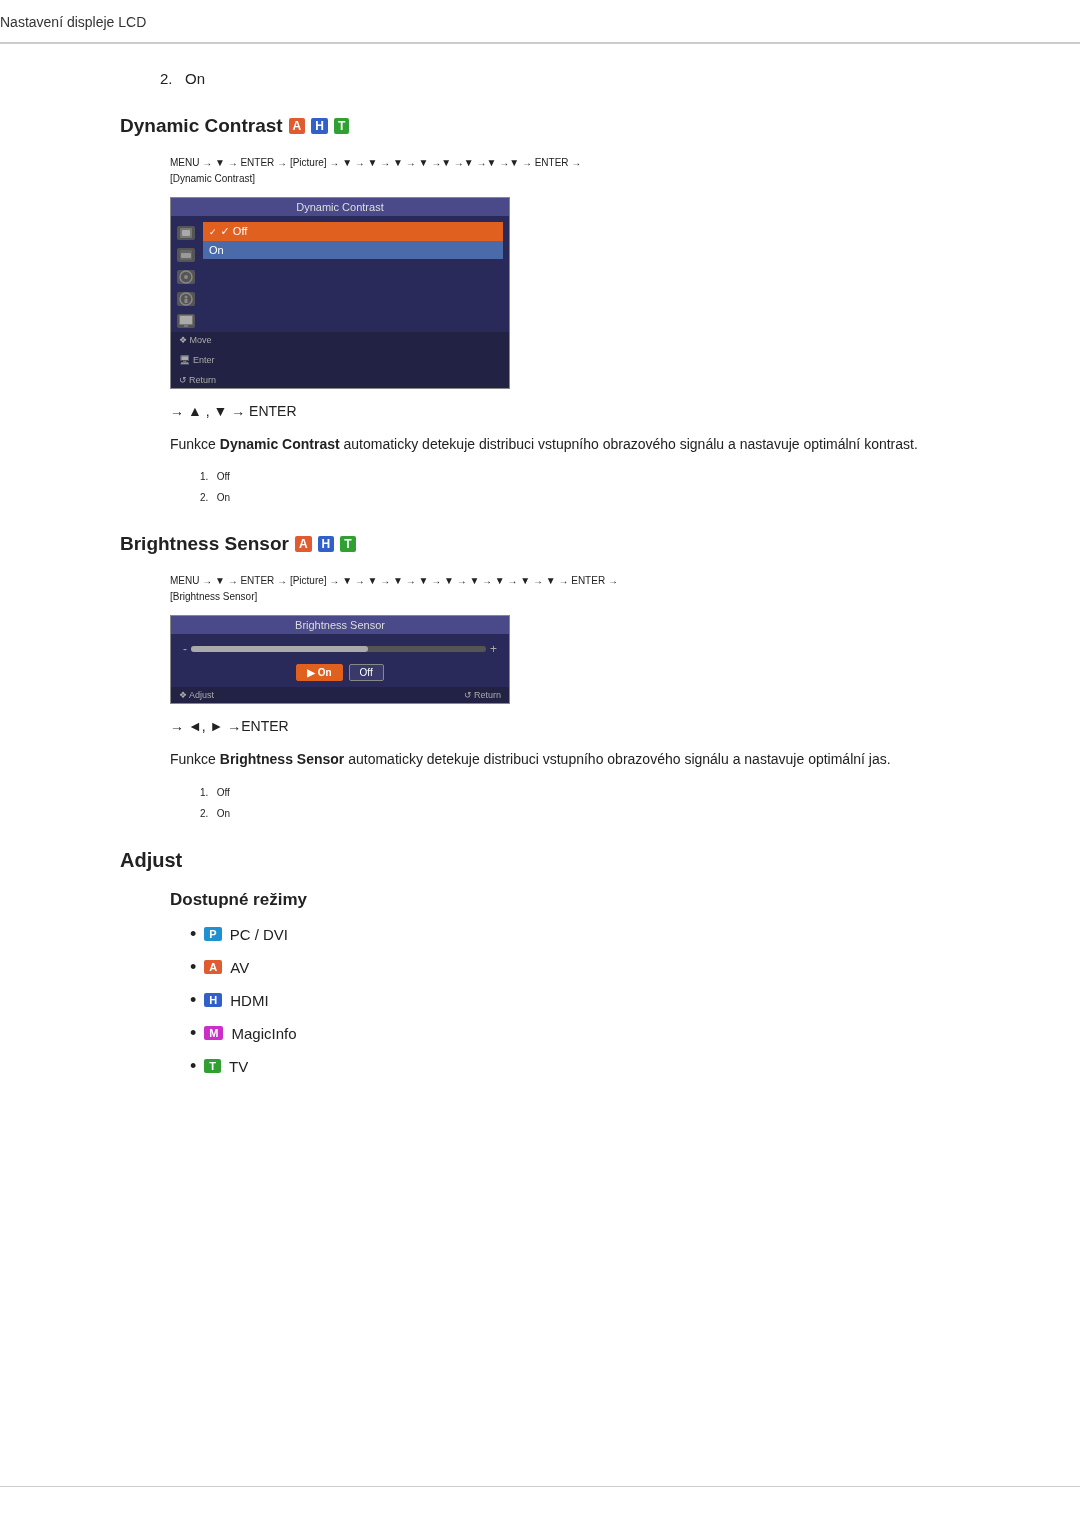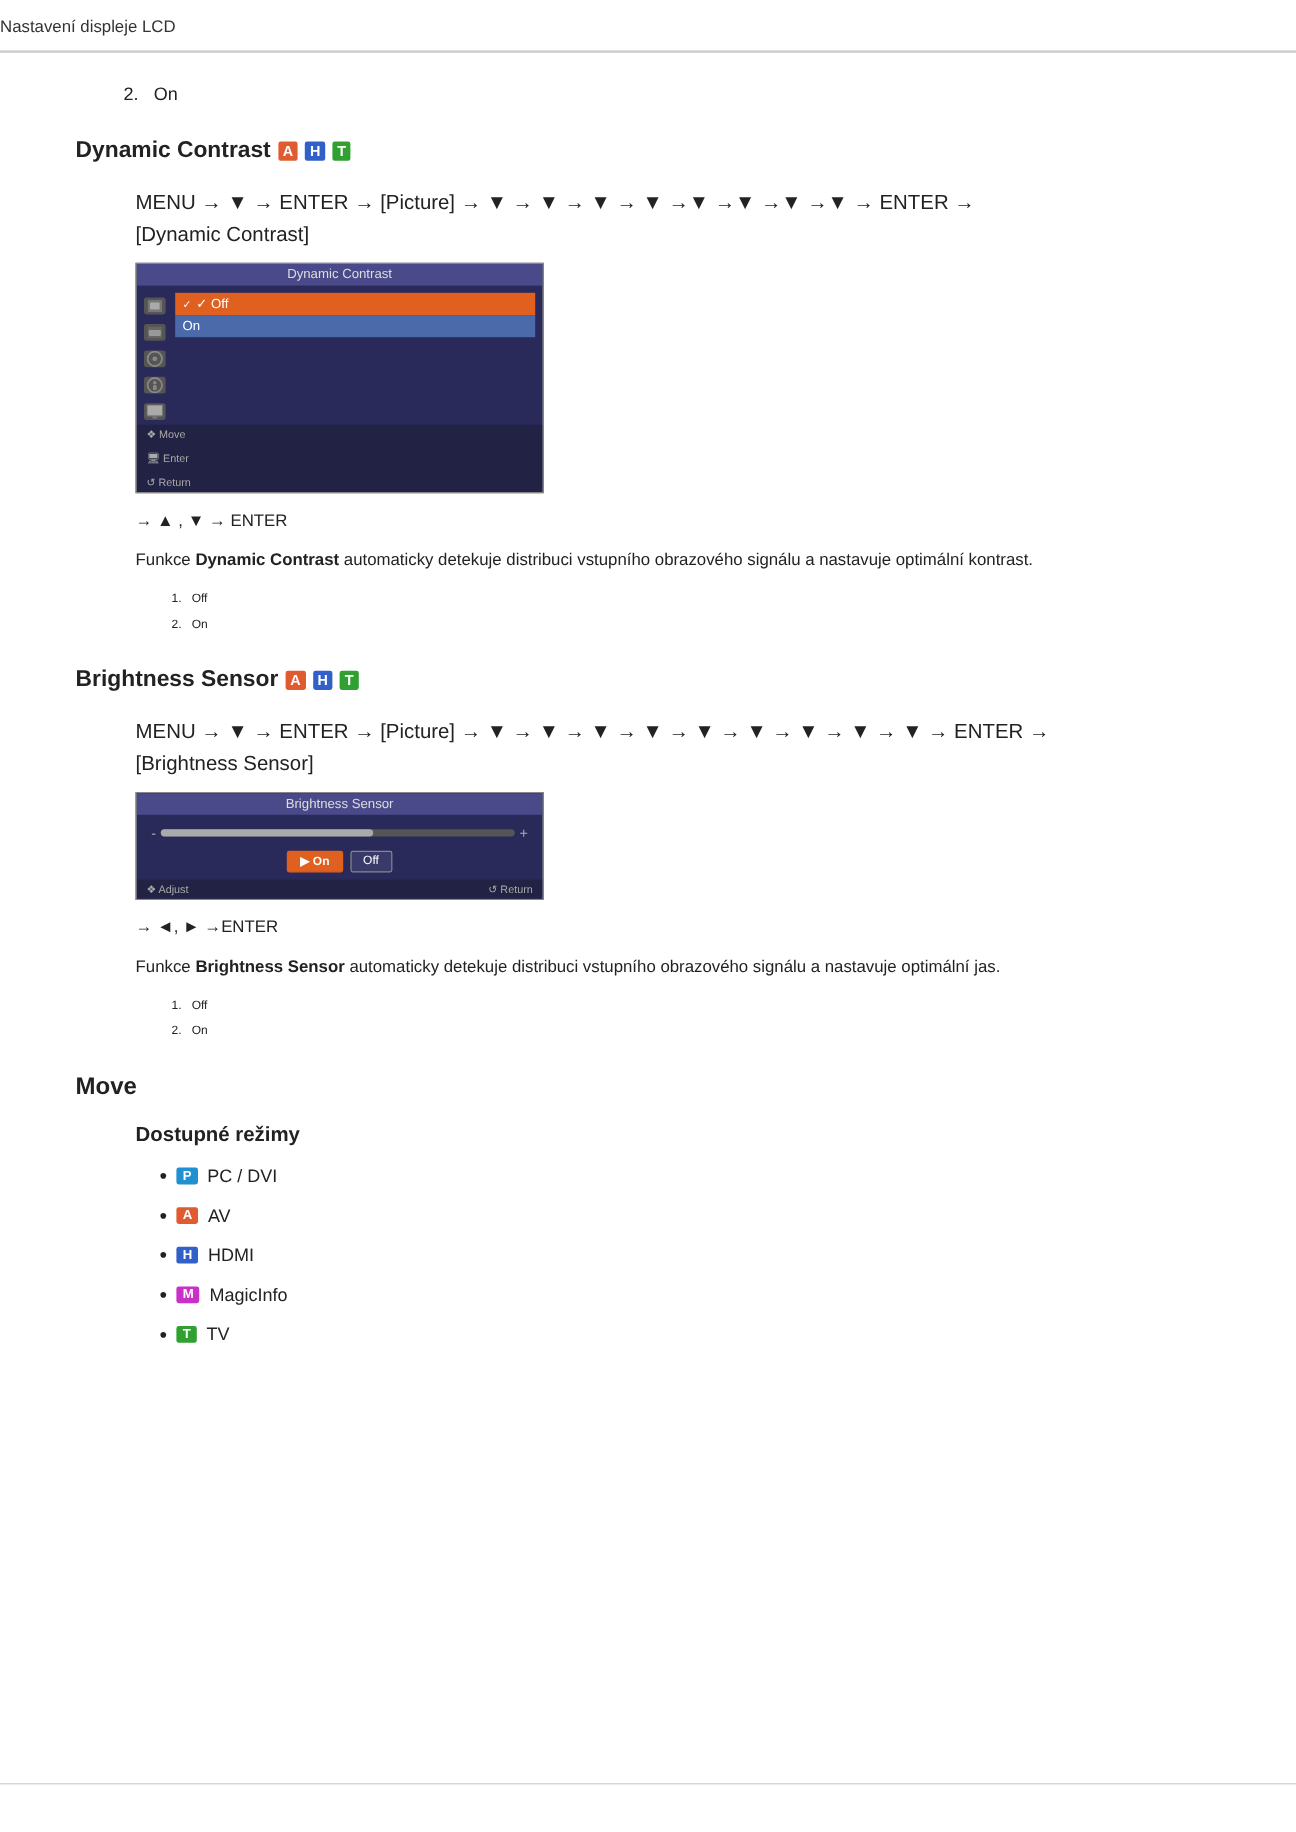--- a/index.html
+++ b/index.html
@@ -30,21 +30,21 @@
     }
 
     .header {
       text-align: left;
       padding: 14px 0 10px 0;
       font-size: 14px;
       color: #333;
     }
 
     .content {
-      padding: 30px 80px 60px 63px;
+      padding: 30px 80px 60px 120px;
     }
 
     .item-2-on {
       font-size: 15px;
       margin-left: 40px;
       margin-bottom: 28px;
     }
 
     
     .section-heading {
@@ -64,21 +64,21 @@
       padding: 1px 4px;
       border-radius: 2px;
       vertical-align: middle;
     }
     .badge-a { background: #e05c30; }
     .badge-h { background: #3060c8; }
     .badge-t { background: #30a030; }
 
     
     .nav-path {
-      font-size: 17px;
+      font-size: 10px;
       margin-left: 50px;
       margin-bottom: 10px;
       line-height: 1.6;
       color: #222;
     }
 
     
     .screenshot-wrapper {
       margin-left: 50px;
       margin-bottom: 14px;
@@ -435,21 +435,21 @@
     <span>1.</span>&nbsp;&nbsp;
     <span>Off</span>
   </div>
   <div class="list-item">
     <span>2.</span>&nbsp;&nbsp;
     <span>On</span>
   </div>
 
   <div class="spacer"></div>
 
-  <div class="sound-heading">Move</div>
+  <div class="sound-heading">Adjust</div>
 
   <div class="dostupne-heading">Dostupné režimy</div>
 
   <ul class="mode-list">
     <li>
       <span class="mode-badge mb-blue">P</span>
       <span>PC / DVI</span>
     </li>
     <li>
       <span class="mode-badge mb-orange">A</span>

